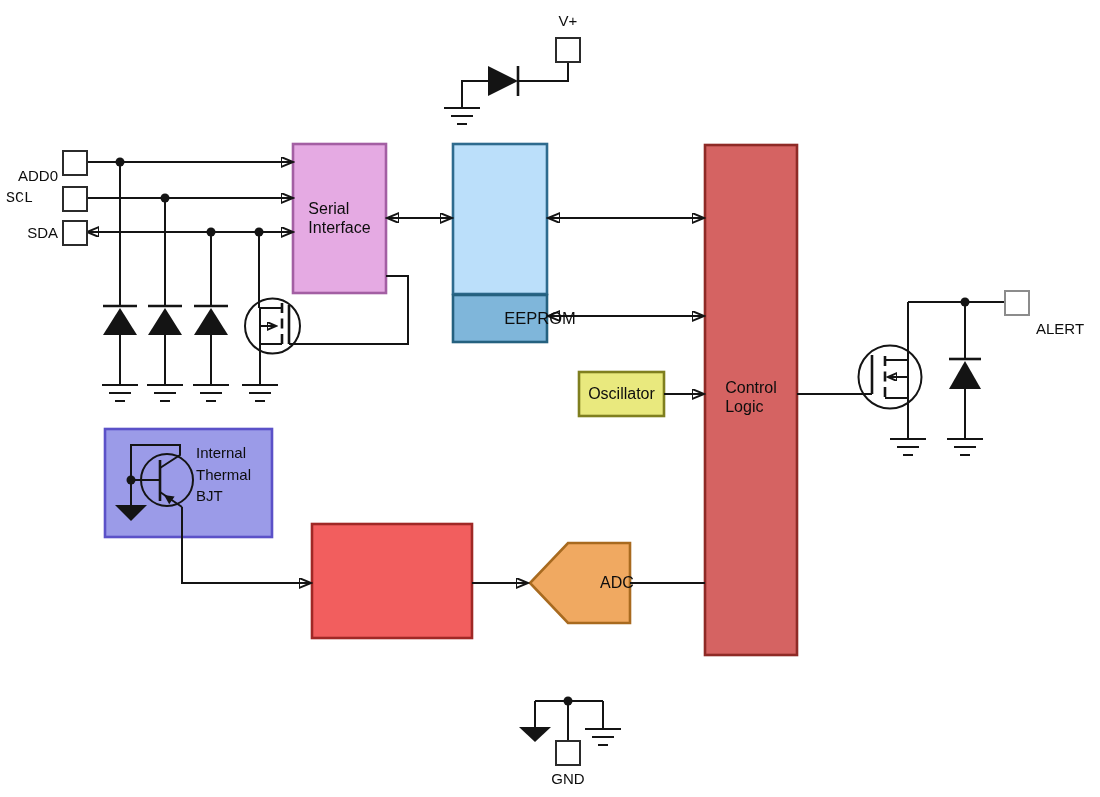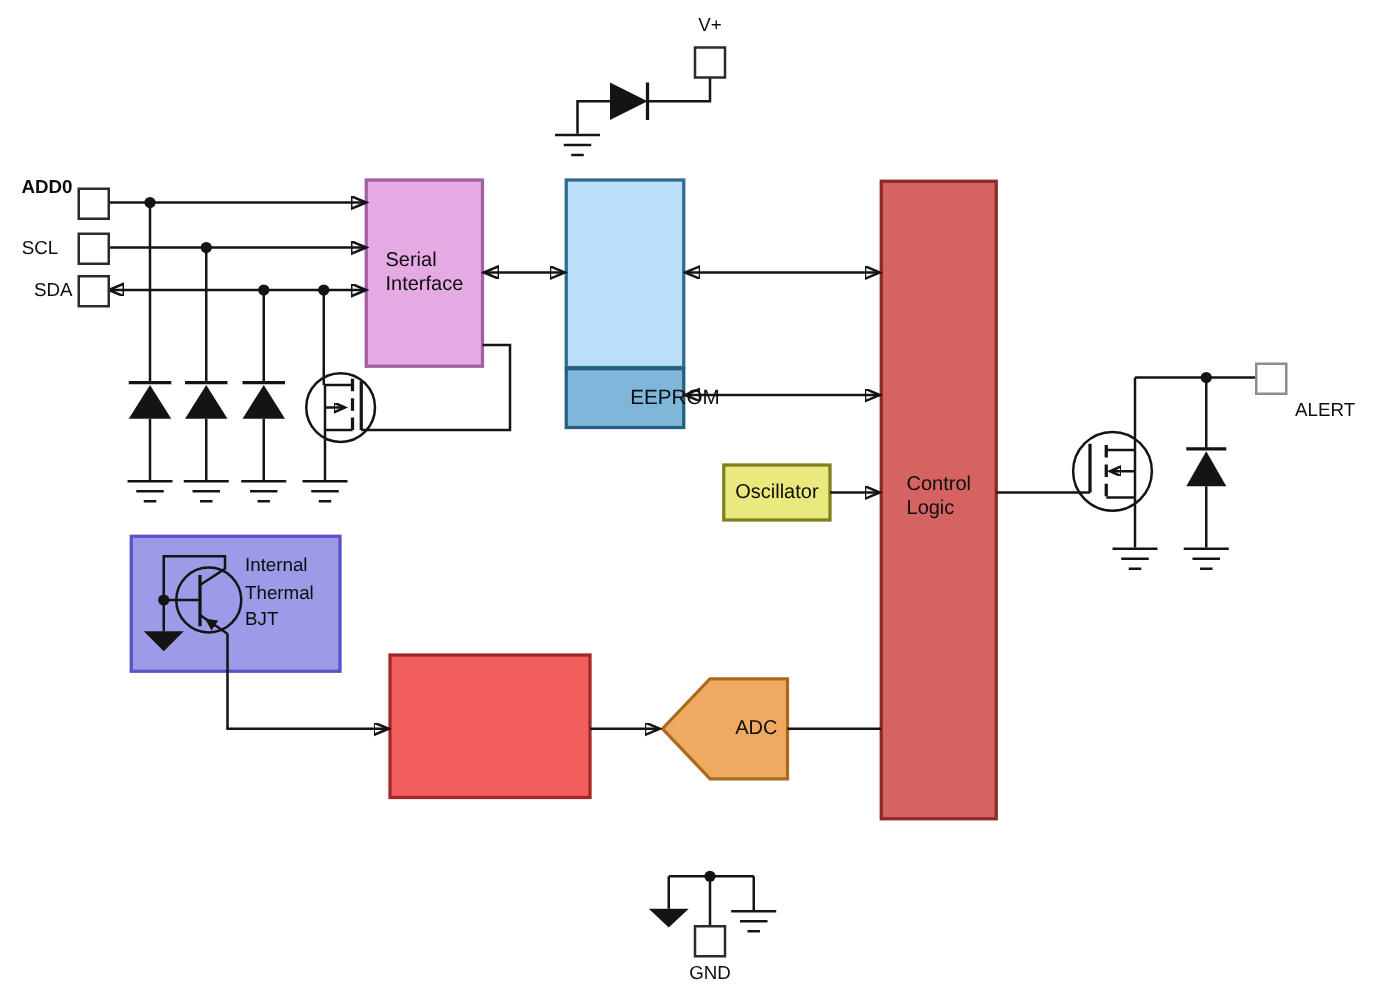--- a/index.html
+++ b/index.html
@@ -179,22 +179,22 @@
 <div class="lbl" style="left:293px;top:144px;width:93px;height:149px;">Serial
 Interface</div>
 <div class="lbl" style="left:453px;top:295px;width:94px;height:47px;font-size:16.5px;padding-left:40px;">EEPROM</div>
 <div class="lbl" style="left:579px;top:372px;width:85px;height:44px;">Oscillator</div>
 <div class="lbl" style="left:705px;top:377px;width:92px;height:42px;">Control
 Logic</div>
 <div class="lbl" style="left:196px;top:442px;width:72px;height:70px;font-size:15px;line-height:1.44;
      justify-content:flex-start;text-align:left;align-items:flex-start;">Internal
 Thermal
 BJT</div>
-<div class="lbl" style="left:568px;top:574px;width:74px;height:18px;">ADC</div>
+<div class="lbl" style="left:580px;top:574px;width:74px;height:18px;">ADC</div>
 
 <div class="pinlbl" style="left:541px;top:13px;width:54px;text-align:center;">V+</div>
-<div class="pinlbl" style="left:6px;top:142px;width:52px;text-align:right;font-weight:bold;">ADD0</div>
-<div class="pinlbl" style="left:6px;top:191px;width:52px;text-align:center;">SCL</div>
+<div class="pinlbl" style="left:6px;top:168px;width:52px;text-align:right;">ADD0</div>
+<div class="pinlbl" style="left:6px;top:191px;width:52px;text-align:left;font-family:Liberation Mono, monospace;">SCL</div>
 <div class="pinlbl" style="left:6px;top:225px;width:52px;text-align:right;">SDA</div>
 <div class="pinlbl" style="left:1036px;top:295px;width:62px;text-align:left;margin-top:26px;">ALERT</div>
 <div class="pinlbl" style="left:541px;top:771px;width:54px;text-align:center;">GND</div>
 
 </div>
 
 </body></html>

